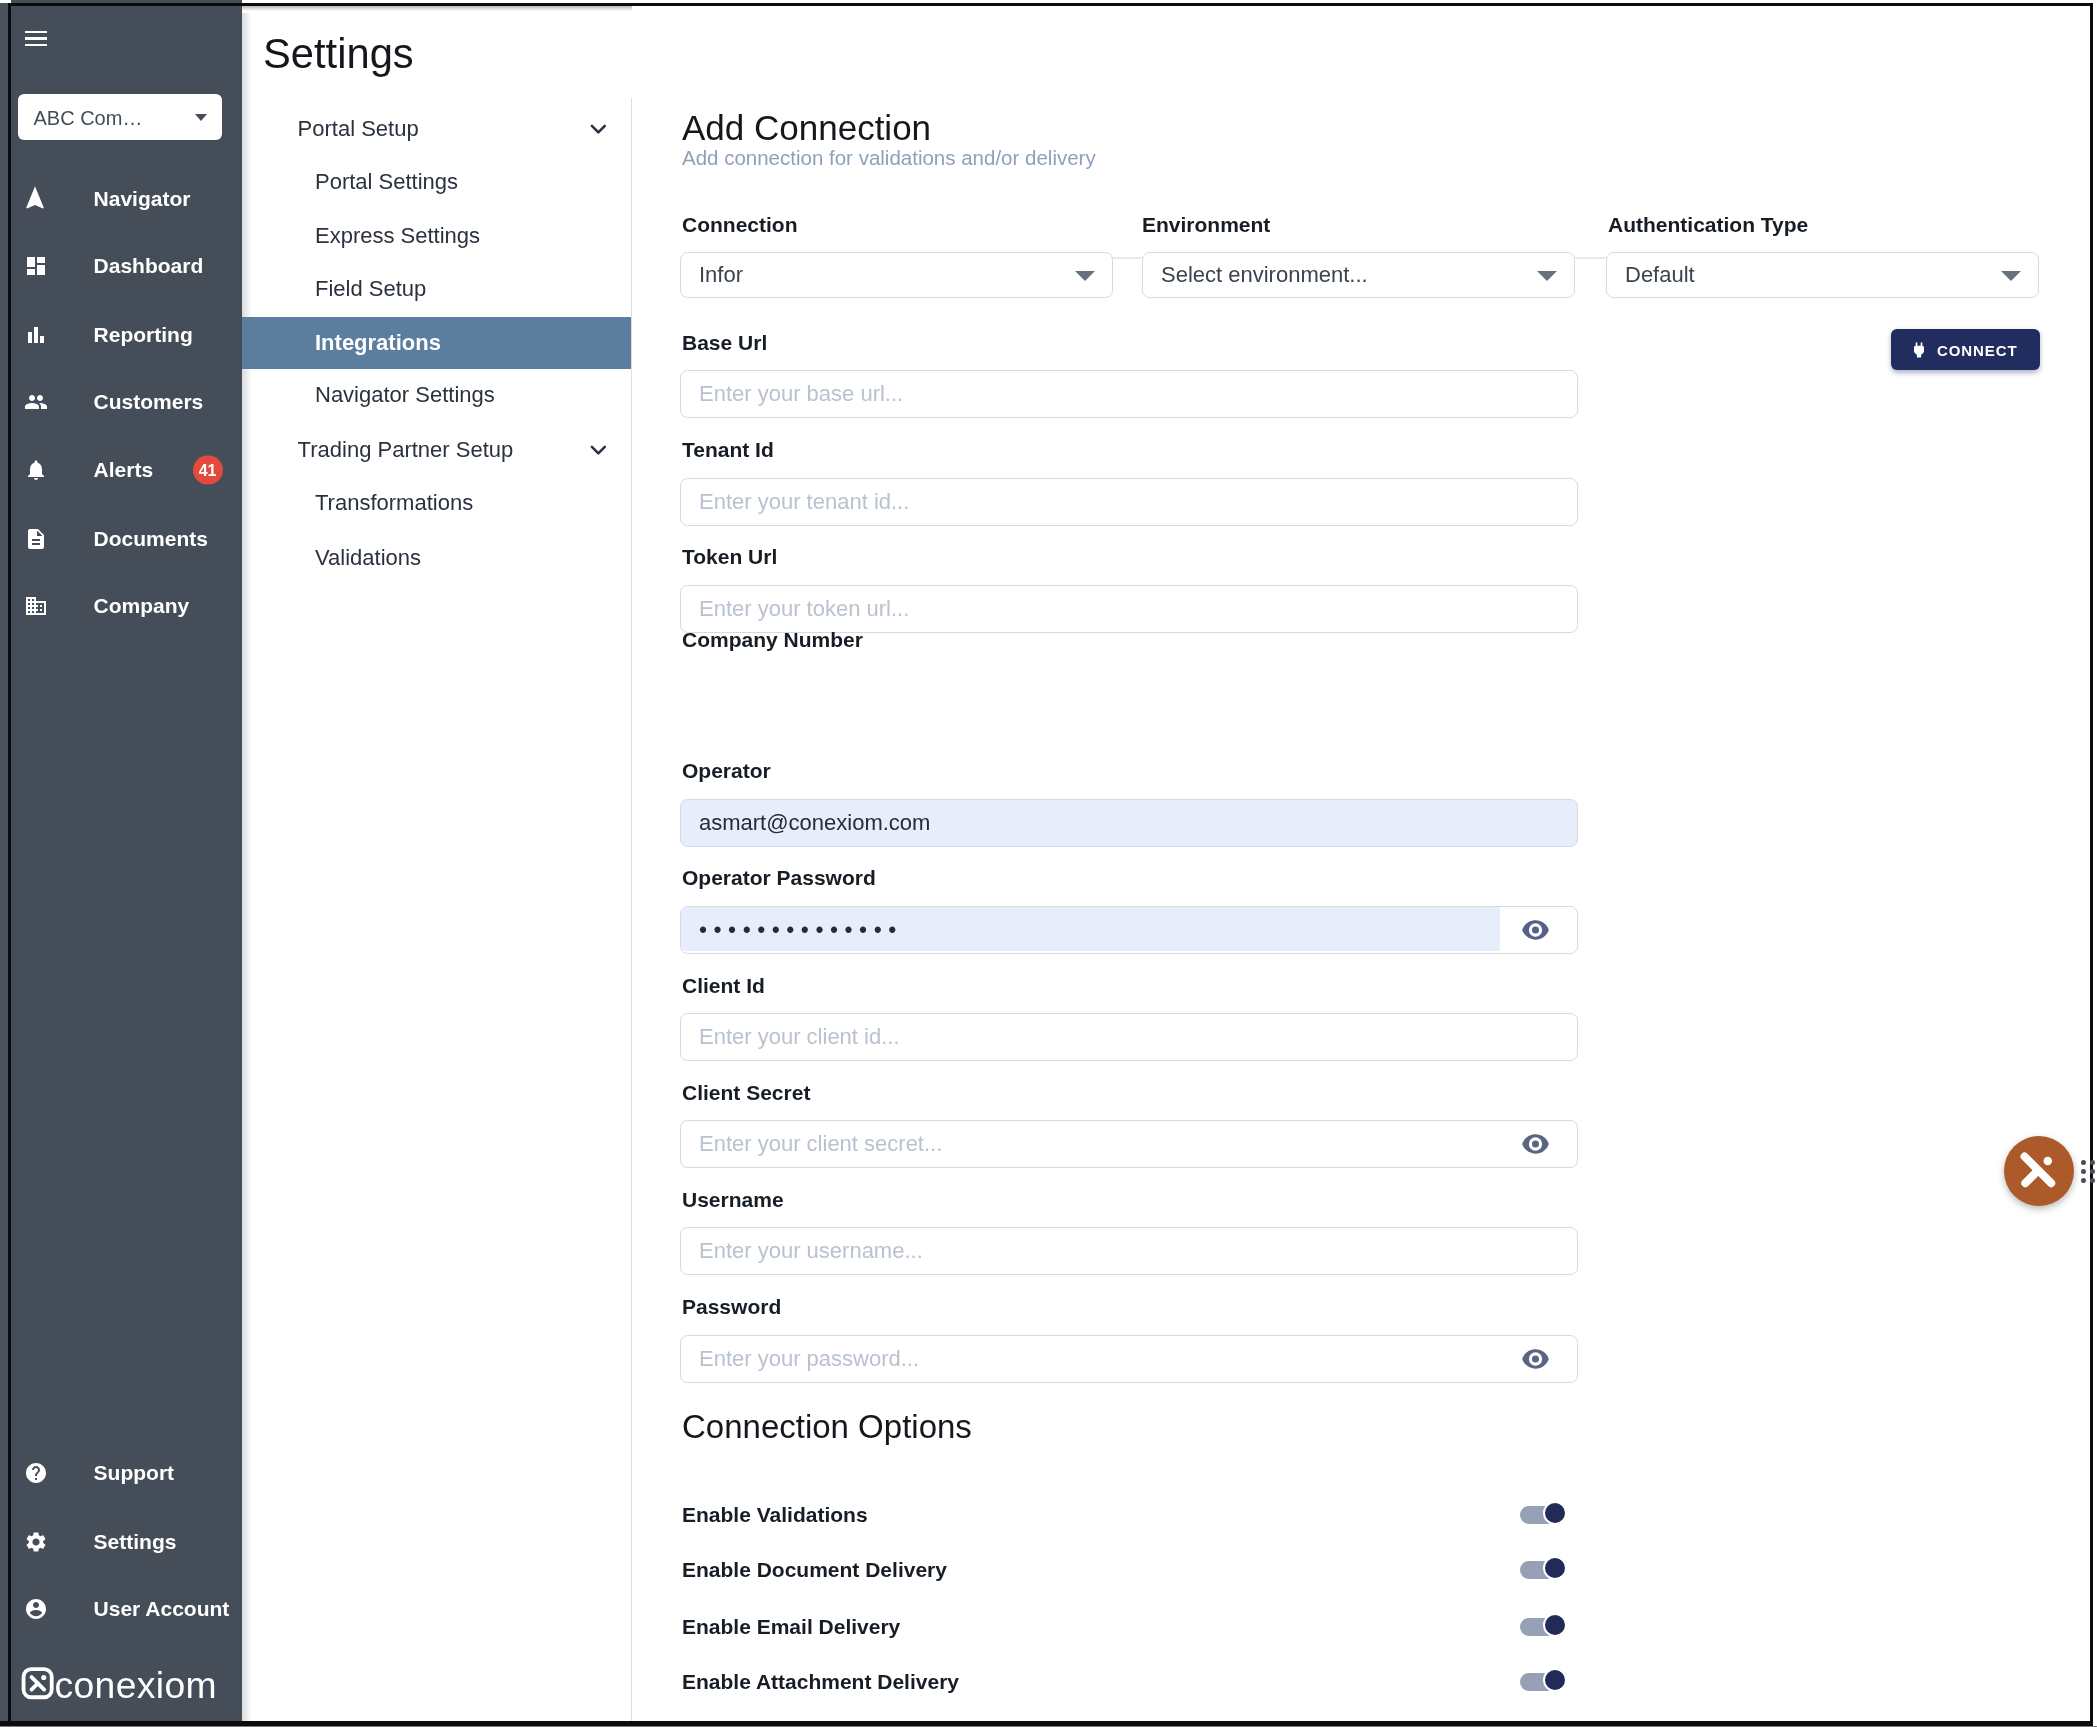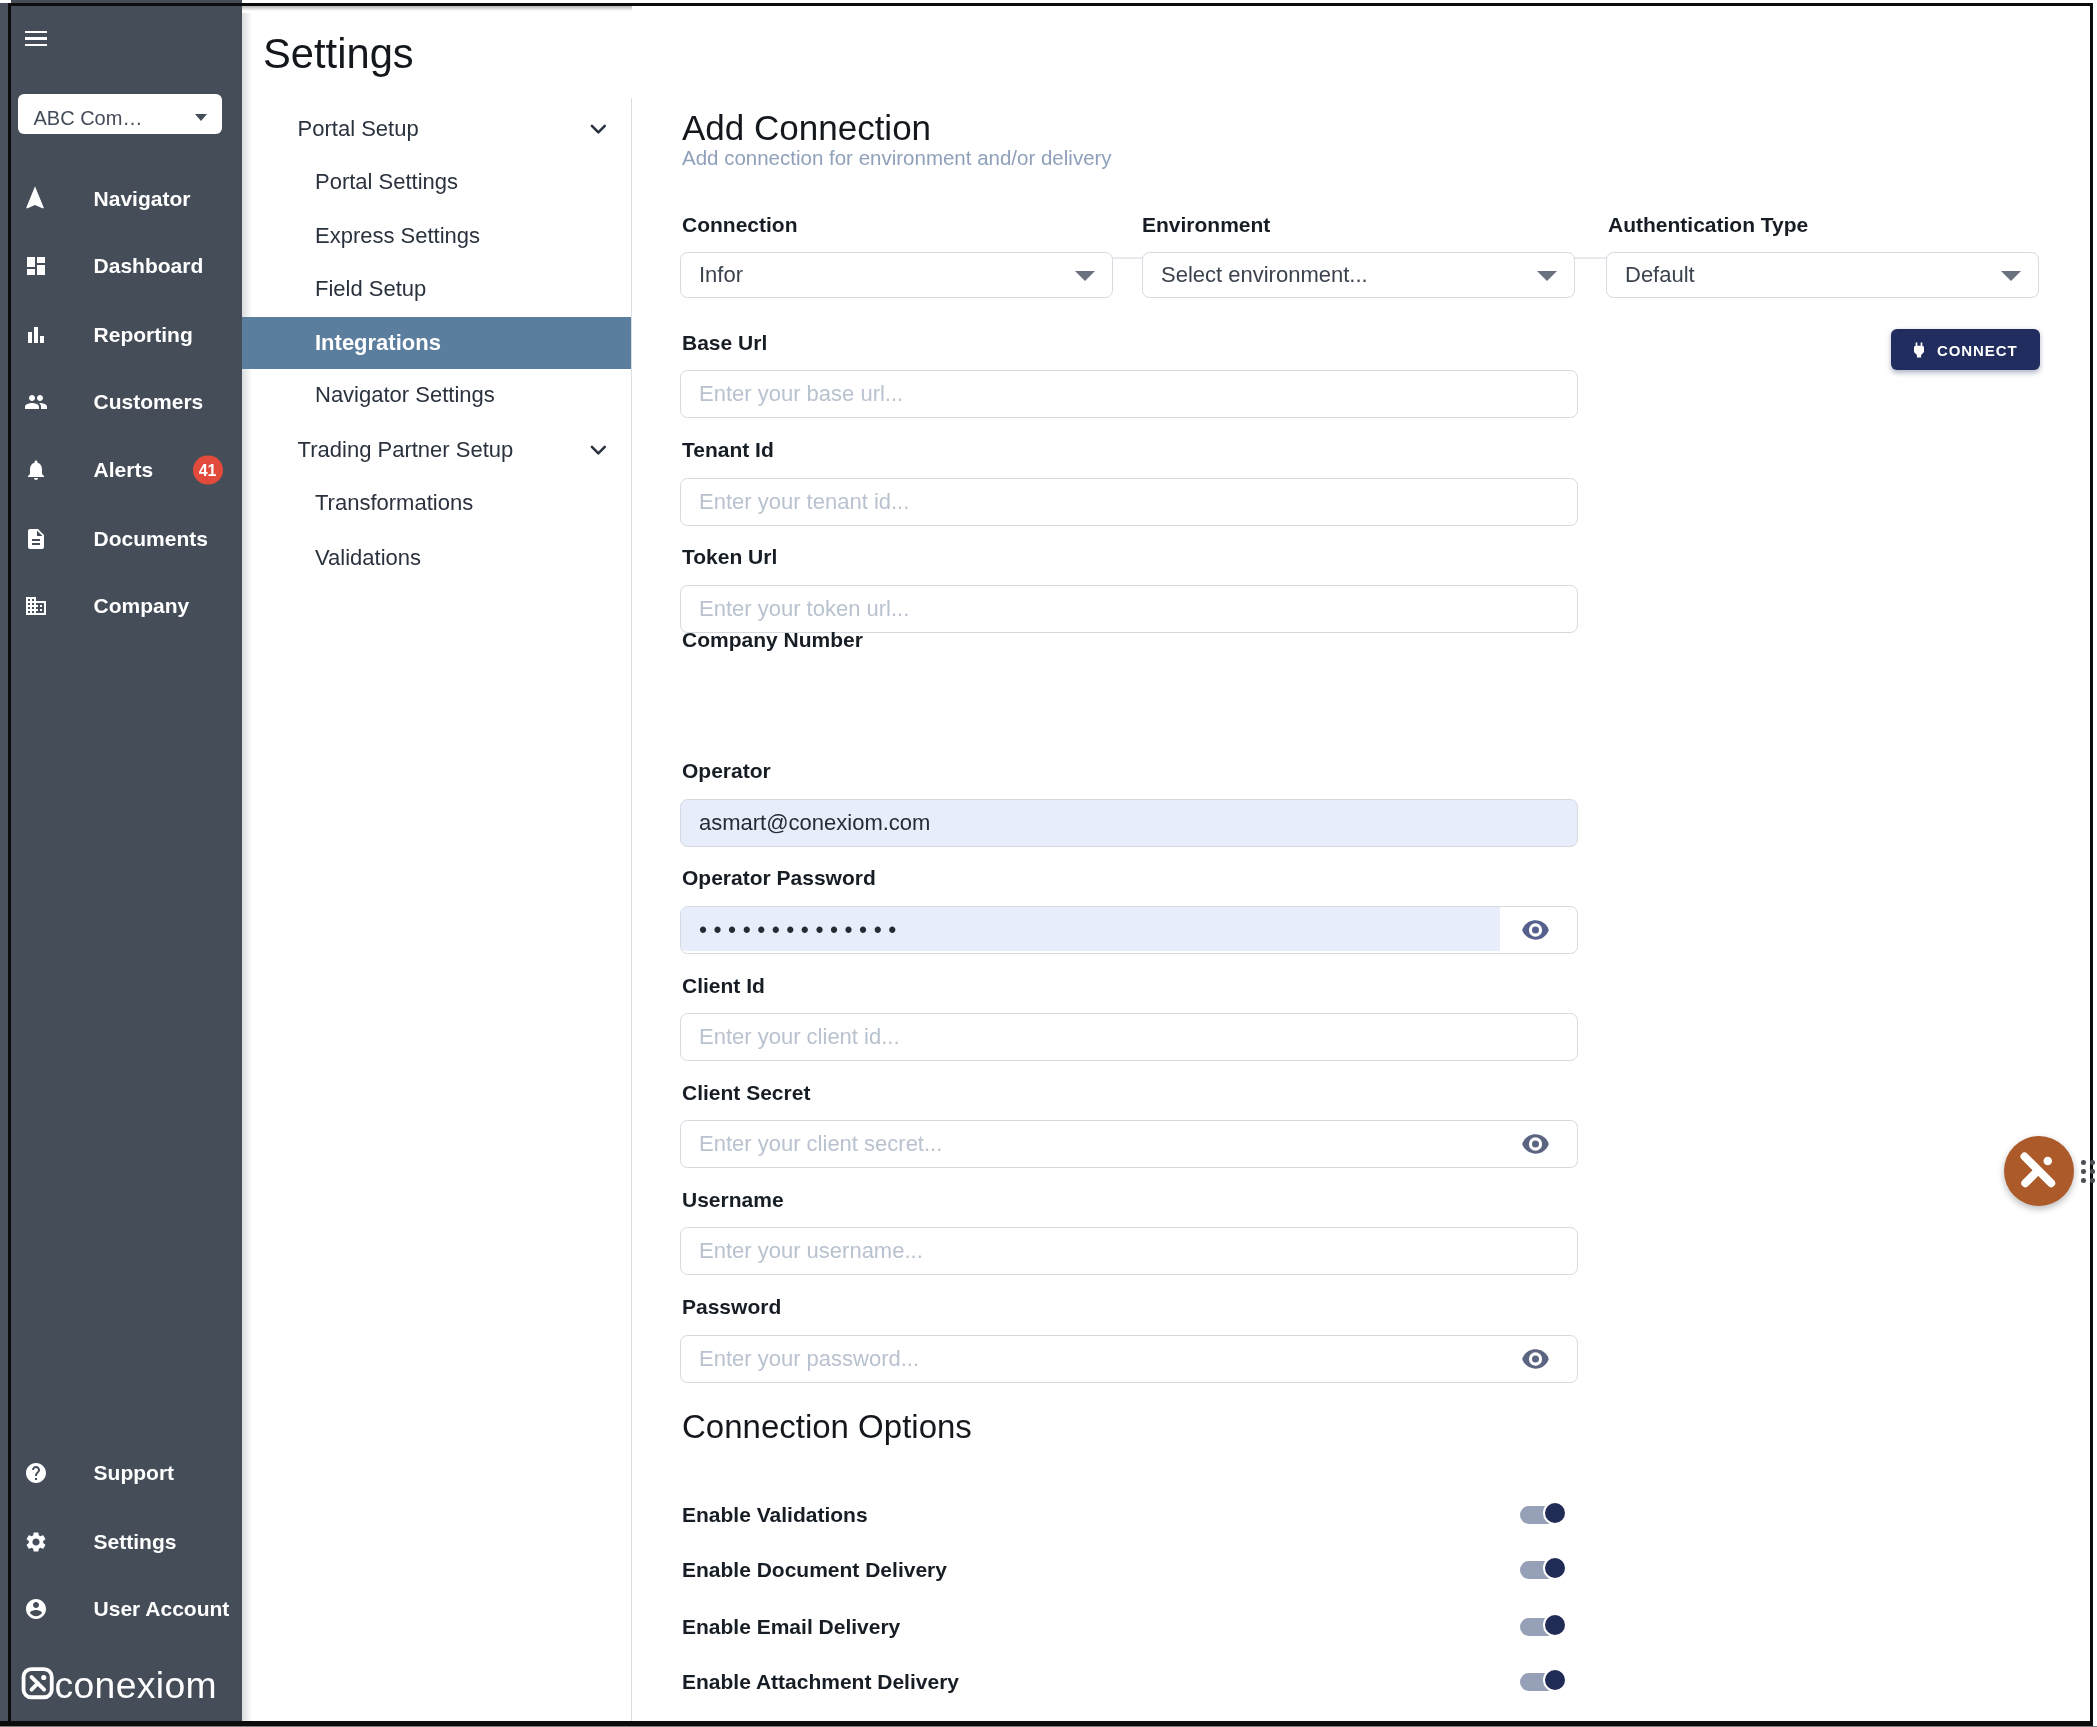--- a/index.html
+++ b/index.html
@@ -11,21 +11,21 @@
   #leftcol { left:0; top:3px; width:8.4px; height:1725px; background:#4a525e; }
   #borderL { left:8.4px; top:3px; width:2.3px; height:1719px; background:#0c0c0c; }
   #borderT { left:8.4px; top:3px; width:2084px; height:3px; background:#0c0c0c; }
   #topshadow { left:242px; top:6px; width:1848px; height:5.3px; background:linear-gradient(rgba(120,120,120,0.55),rgba(255,255,255,0)); }
   #borderR { left:2090px; top:3px; width:3px; height:1719px; background:#0c0c0c; }
   #borderB { left:0px; top:1721px; width:2093px; height:4.6px; background:#0c0c0c; }
   #belowB { left:0px; top:1726px; width:2097px; height:2.3px; background:#7d7d7d; }
 
   
   #sidebar { left:10.6px; top:0; width:231px; height:1721px; background:#454d59; }
-  #abcbox { position:absolute; left:6.8px; top:94px; width:204px; height:40px; background:#fff; border-radius:6px; }
+  #abcbox { position:absolute; left:6.8px; top:94px; width:204px; height:46px; background:#fff; border-radius:6px; }
   #abcbox span { position:absolute; left:16px; top:13px; font-size:20px; color:#434c59; }
   #abccaret { position:absolute; right:15px; top:20px; width:0; height:0; border-left:6px solid transparent; border-right:6px solid transparent; border-top:7.6px solid #454d59; }
   .navitem { position:absolute; left:0; width:231px; height:46px; }
   .navitem svg { position:absolute; left:13px; top:50%; transform:translateY(-50%); }
   .navitem .lbl { position:absolute; left:63px; top:50%; transform:translateY(-50%); font-size:21px; font-weight:700; color:#fff; white-space:nowrap;padding-left:20px; }
   #badge41 { position:absolute; left:182px; top:50%; transform:translateY(-50%); width:30px; height:29px; background:#e24a3b; border-radius:14.4px; color:#fff; font-size:16px; font-weight:700; text-align:center; line-height:29px; }
   #logo { position:absolute; left:10.6px; top:1664px; }
 
   
   #col2 { left:242px; top:13px; width:390px; height:1708px; background:#fff; }
@@ -175,21 +175,21 @@
         <path d="M2.5 2.5 L11 11 L19.5 2.5" stroke="#2a323e" stroke-width="3.4" stroke-linecap="round" stroke-linejoin="round"></path>
       </svg>
     <span class="m2" style="top:490px;transform:translateY(-50%);">Transformations</span>
     <span class="m2" style="top:545px;transform:translateY(-50%);">Validations</span>
   </div>
 
   <div class="abs" style="left:263px;top:53px;transform:translateY(-50%) scaleX(0.97);transform-origin:left center;font-size:43px;color:#14181d;">Settings</div>
 
   <div class="abs" style="left:632px;top:0;width:1458px;height:1721px;">
     <h1 class="big" style="top:128px;transform:translateY(-50%);">Add Connection</h1>
-    <span class="sub" style="top:158px;transform:translateY(-50%);">Add connection for environment and/or delivery</span>
+    <span class="sub" style="top:158px;transform:translateY(-50%);">Add connection for validations and/or delivery</span>
     <div id="hr1"></div>
     <span class="flabel" style="left:50px;top:225px;transform:translateY(-50%);">Connection</span>
     <span class="flabel" style="left:510px;top:225px;transform:translateY(-50%);">Environment</span>
     <span class="flabel" style="left:976px;top:225px;transform:translateY(-50%);">Authentication Type</span>
     <div class="sel" style="left:48px;top:252px;">
         <span class="txt">Infor</span>
         <div class="car"></div>
       </div>
     <div class="sel" style="left:510px;top:252px;">
         <span class="txt">Select environment...</span>

